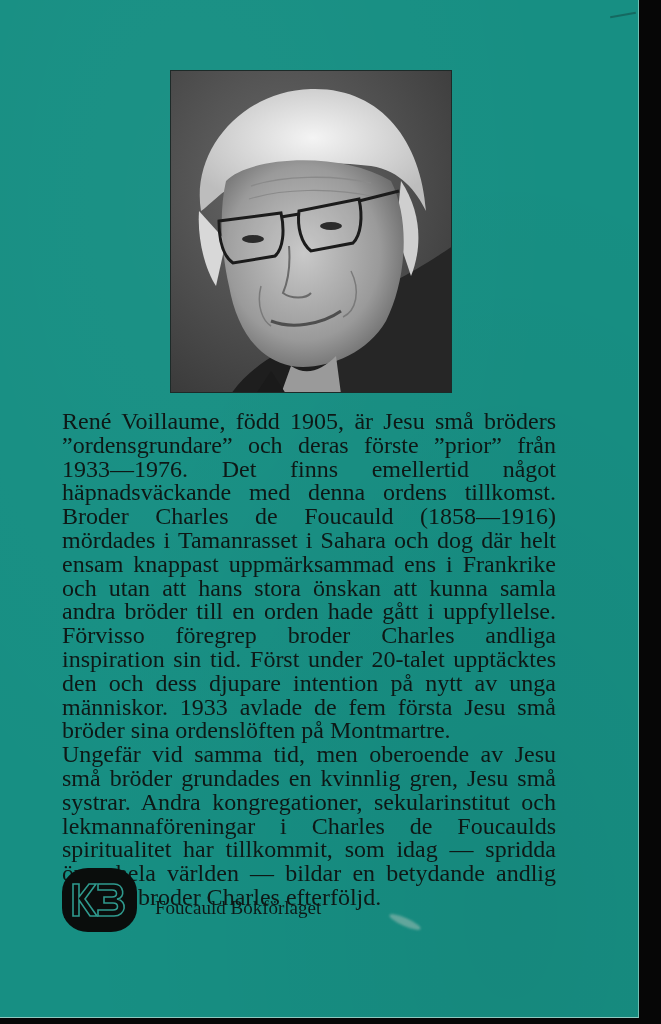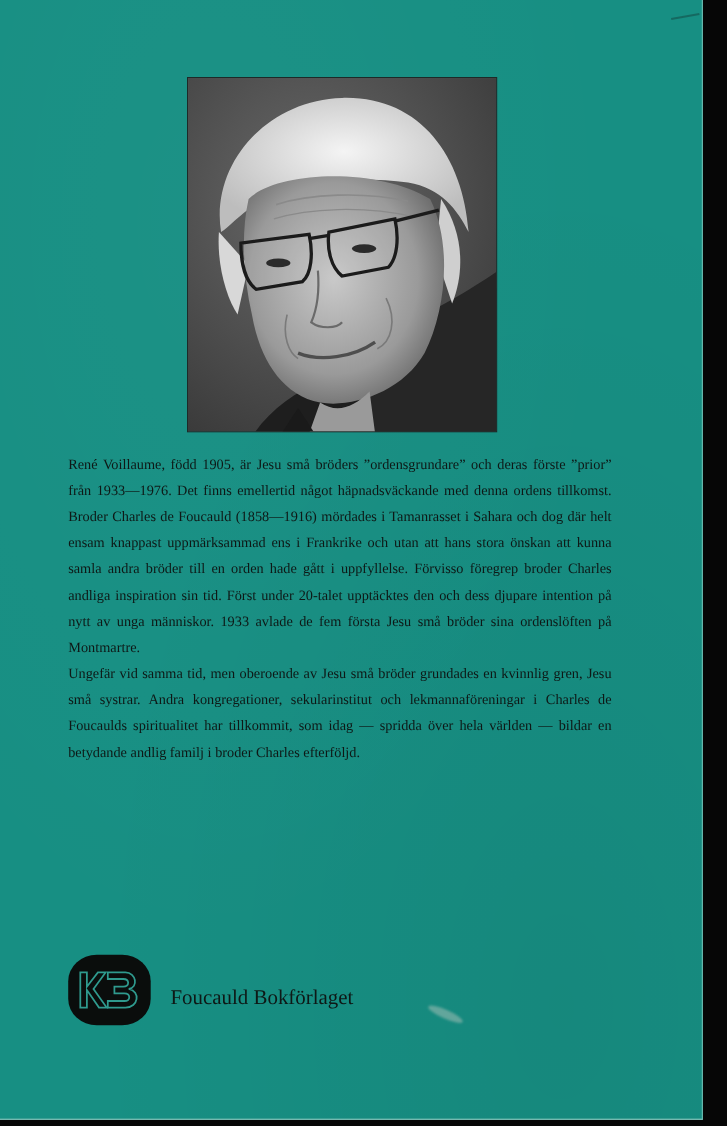--- a/index.html
+++ b/index.html
@@ -49,21 +49,21 @@
       overflow: hidden;
       background: linear-gradient(180deg, #5a5a5a 0%, #505050 55%, #3e3e3e 100%);
     }
     .photo svg { display: block; }
     .body-text {
       position: absolute;
       left: 62px;
       top: 410px;
       width: 494px;
       font-family: "Liberation Serif", "DejaVu Serif", serif;
-      font-size: 13px;
+      font-size: 24px;
       line-height: 23.8px;
       color: #0e1816;
       text-align: justify;
     }
     .body-text p {
       margin: 0;
       text-align: justify;
       text-align-last: left;
     }
     .logo {

